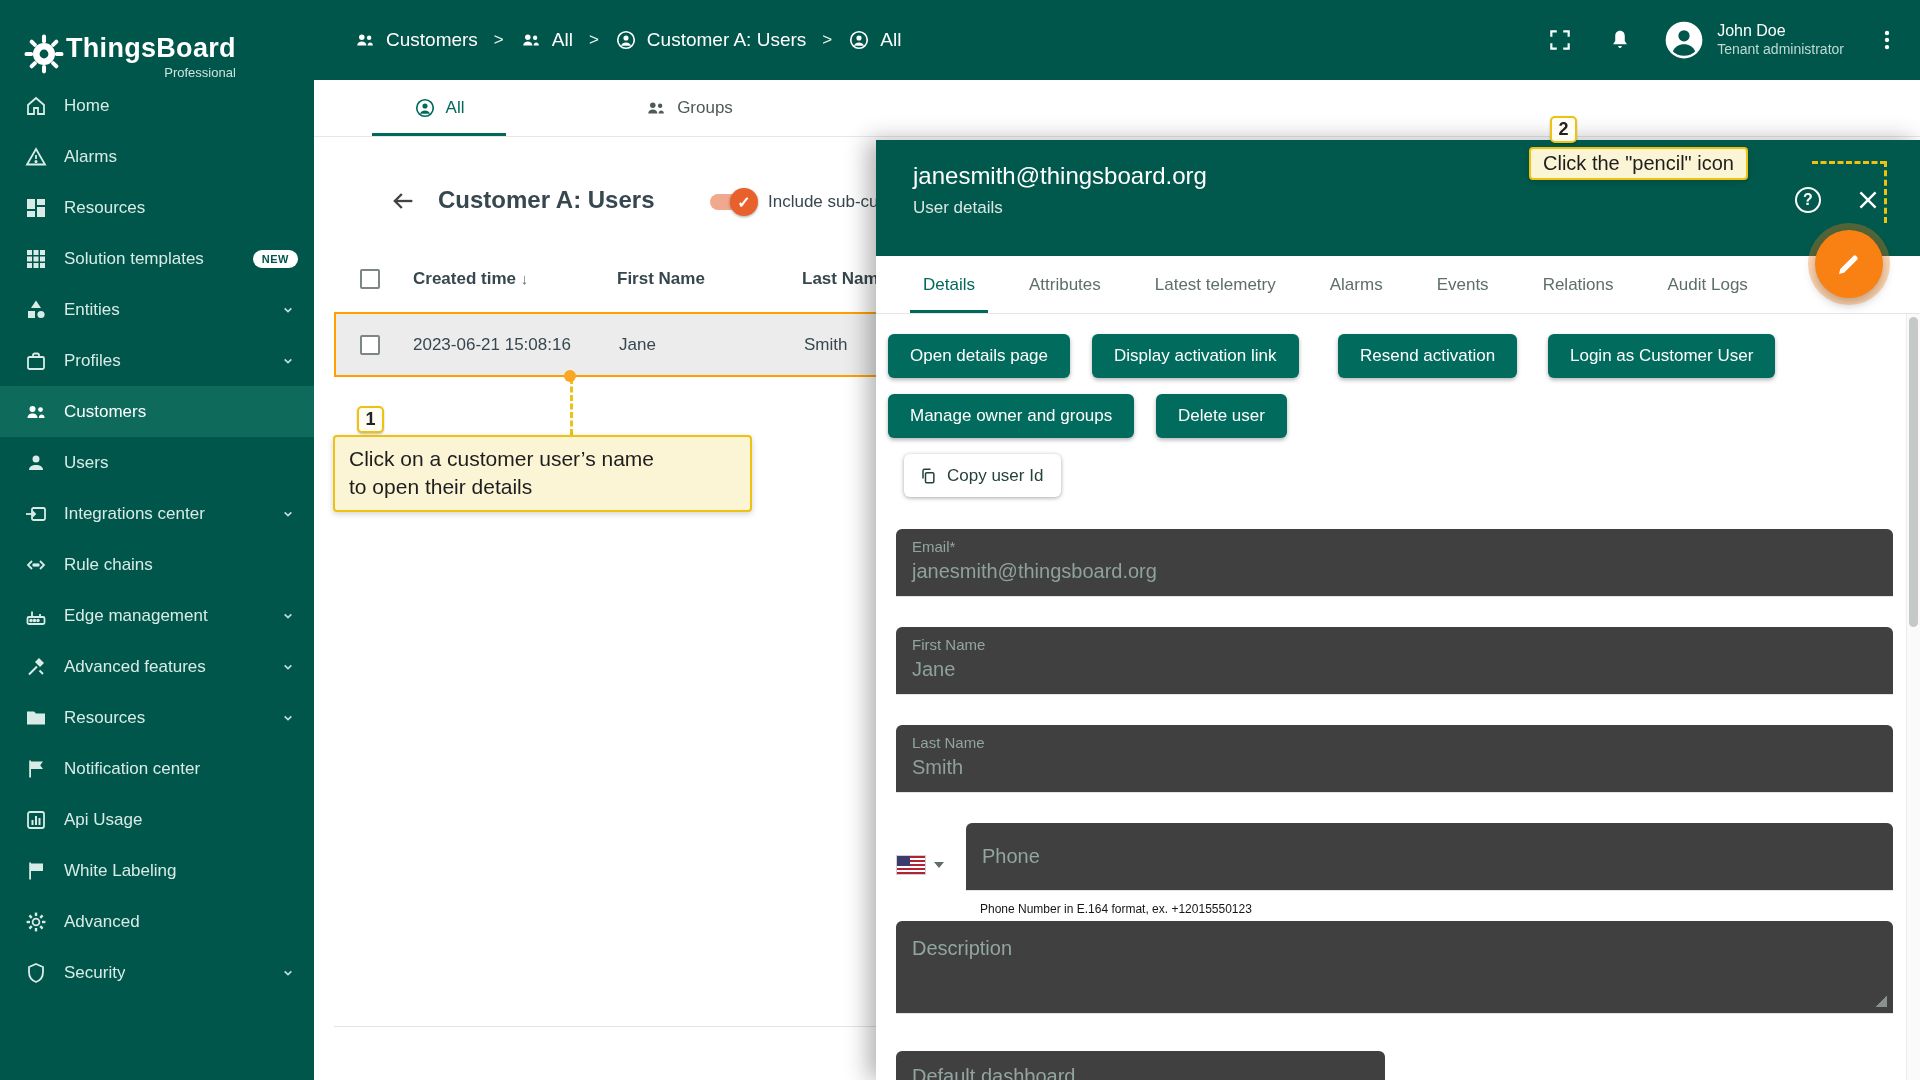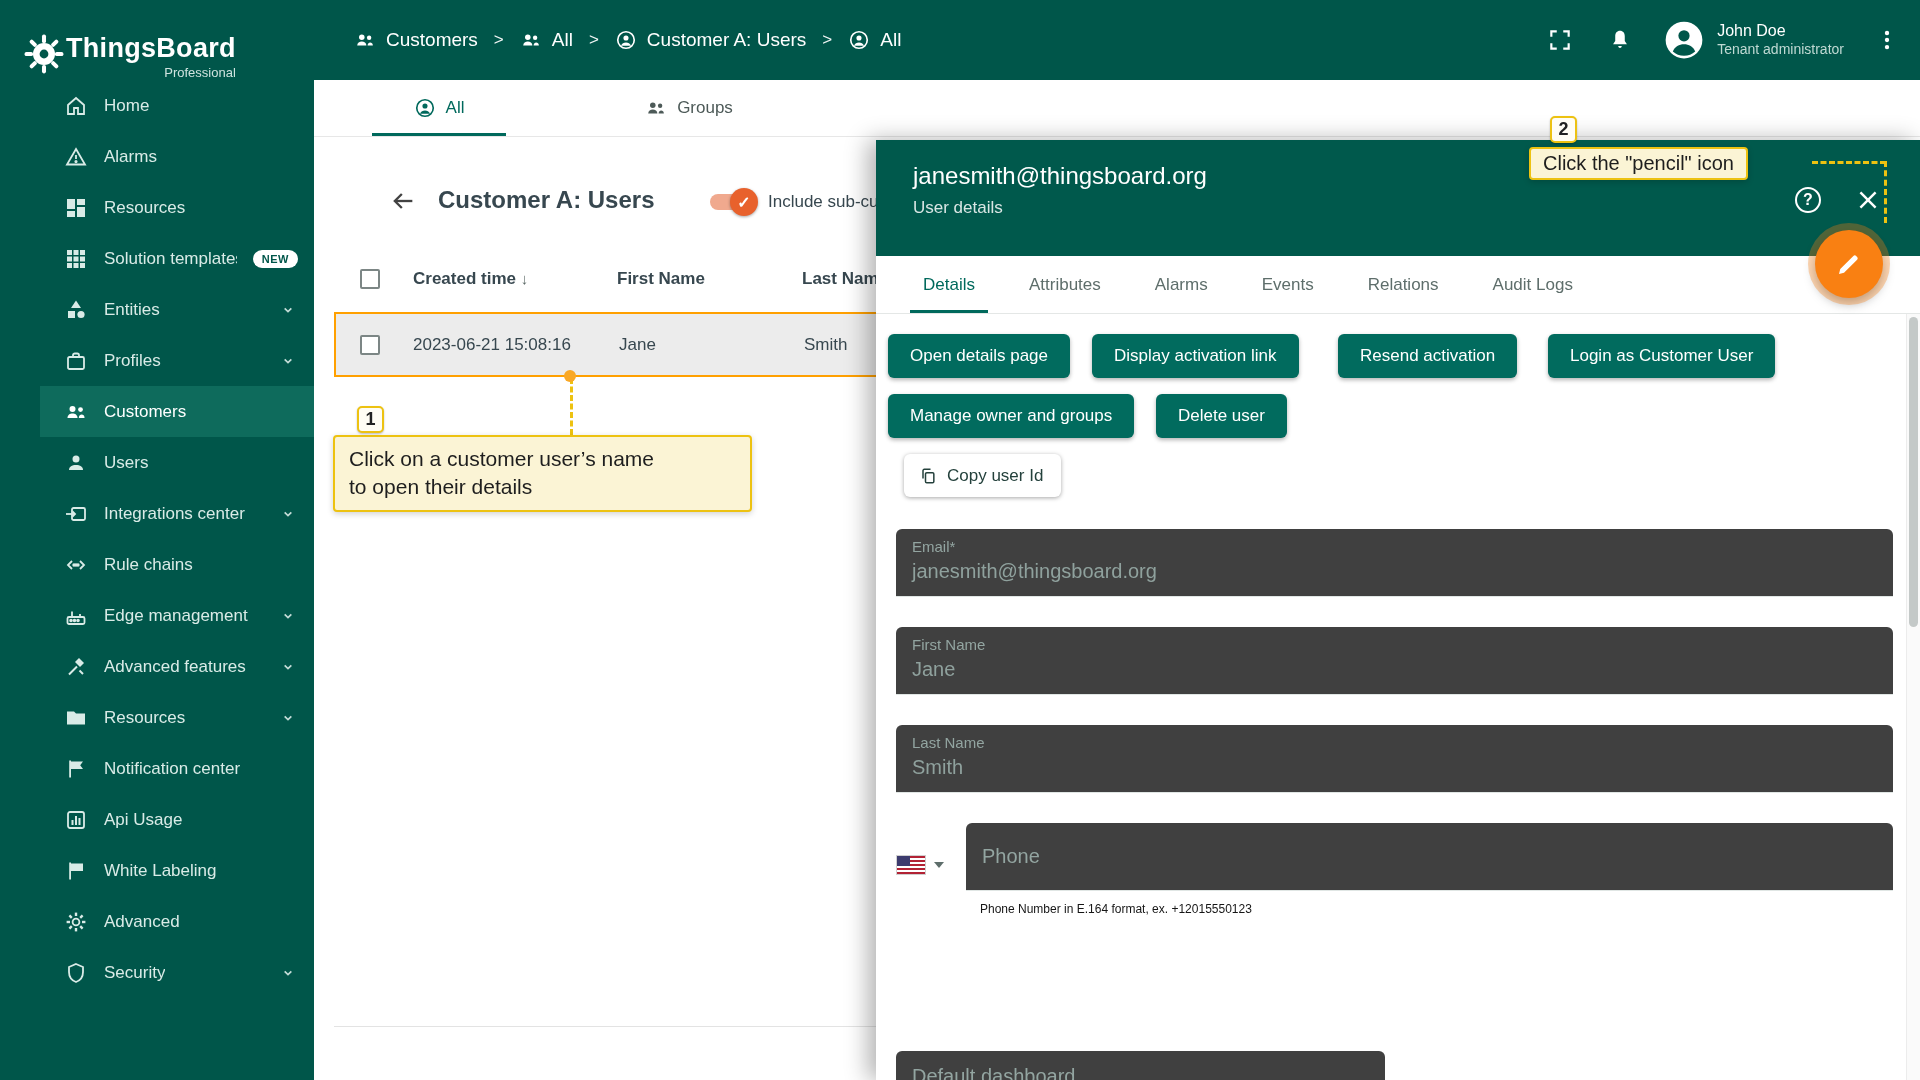--- a/index.html
+++ b/index.html
@@ -7,21 +7,21 @@
   body { position:relative; overflow:hidden; background:#fff;
          font-family:"Liberation Sans", sans-serif; color:#37474F; }
 
   
   .sidebar { position:absolute; left:0; top:0; width:314px; height:1080px;
              background:#00564A; color:#D9EBE7; z-index:3; }
   .logo-row { height:80px; display:flex; align-items:flex-end; padding-left:22px; }
   .brand-block { display:flex; flex-direction:column; }
   .brand-name { font-size:27px; font-weight:600; color:#fff; letter-spacing:.3px; }
   .brand-sub { font-size:13px; color:#CFE3DF; text-align:right; margin-top:1px; }
-  .nav { margin-top:0;padding-left:40px; }
+  .nav { margin-top:0; }
   .nav-item { height:51px; display:flex; align-items:center; gap:16px;
               padding:0 16px 0 24px; font-size:17px; cursor:pointer; }
   .nav-item.active { background:#0E6B5C; color:#fff; }
   .nav-item svg { flex:0 0 auto; }
   .nav-label { white-space:nowrap; overflow:hidden; }
   .chev { margin-left:auto; opacity:.9; }
   .badge-new { margin-left:auto; background:#FFFFFF; color:#00564A; font-size:11px;
                font-weight:bold; padding:3px 9px; border-radius:10px; letter-spacing:.5px; }
 
   
@@ -493,20 +493,21 @@
       <svg viewBox="0 0 24 24" width="26" height="26" stroke="#fff" stroke-width="2.2">
           <line x1="5" y1="5" x2="19" y2="19"></line>
           <line x1="19" y1="5" x2="5" y2="19"></line>
         </svg>
     </div>
   </div>
 
   <div class="panel-tabs">
     <div class="ptab active">Details</div>
     <div class="ptab">Attributes</div>
+    <div class="ptab">Latest telemetry</div>
     <div class="ptab">Alarms</div>
     <div class="ptab">Events</div>
     <div class="ptab">Relations</div>
     <div class="ptab">Audit Logs</div>
   </div>
 
   <div class="panel-body">
     <button class="btn row1" style="left:12px;">Open details page</button>
     <button class="btn row1" style="left:216px;">Display activation link</button>
     <button class="btn row1" style="left:462px;">Resend activation</button>
@@ -537,20 +538,24 @@
 
     <div class="flag-box">
       <span class="usflag"></span>
       <span class="caret-down"></span>
     </div>
     <div class="field" style="left:90px; width:927px; top:509px; height:68px;">
       <span class="f-placeholder" style="position:absolute; left:16px; top:22px;">Phone</span>
     </div>
     <div class="phone-hint">Phone Number in E.164 format, ex. +12015550123</div>
 
+    <div class="field" style="top:607px; height:93px;">
+      <span class="f-placeholder" style="position:absolute; left:16px; top:16px;">Description</span>
+      <span class="resize-corner"></span>
+    </div>
 
     <div class="field" style="top:737px; height:80px; width:489px;">
       <span class="f-placeholder" style="position:absolute; left:16px; top:14px;">Default dashboard</span>
     </div>
   </div>
 
   <div class="pscrollbar">
     <span class="pthumb"></span>
   </div>
 </section>

